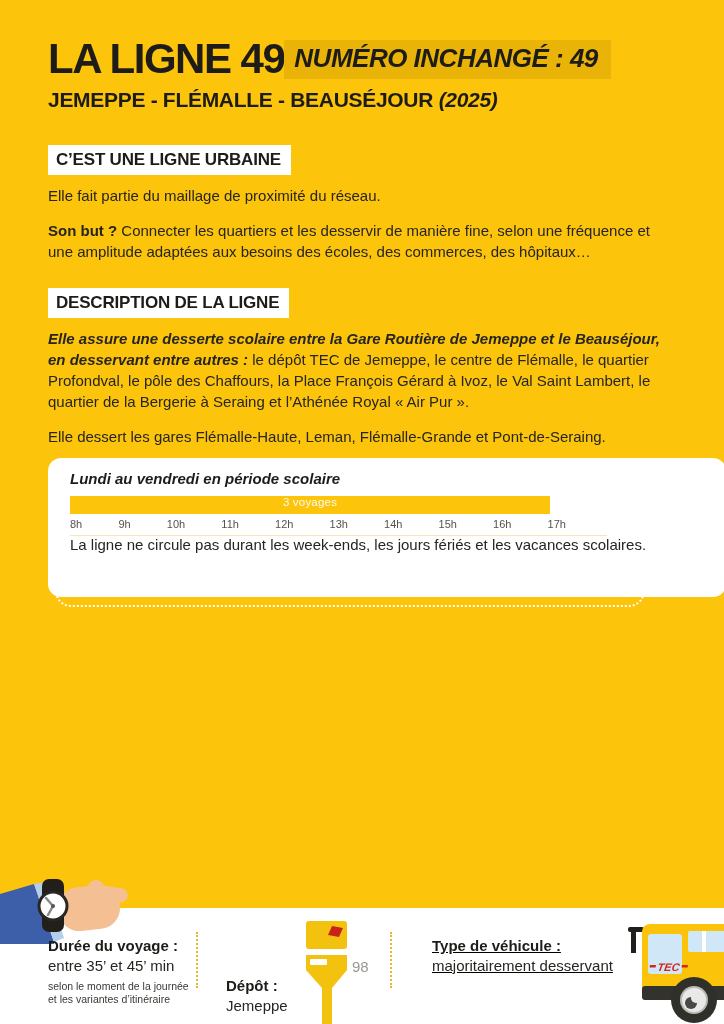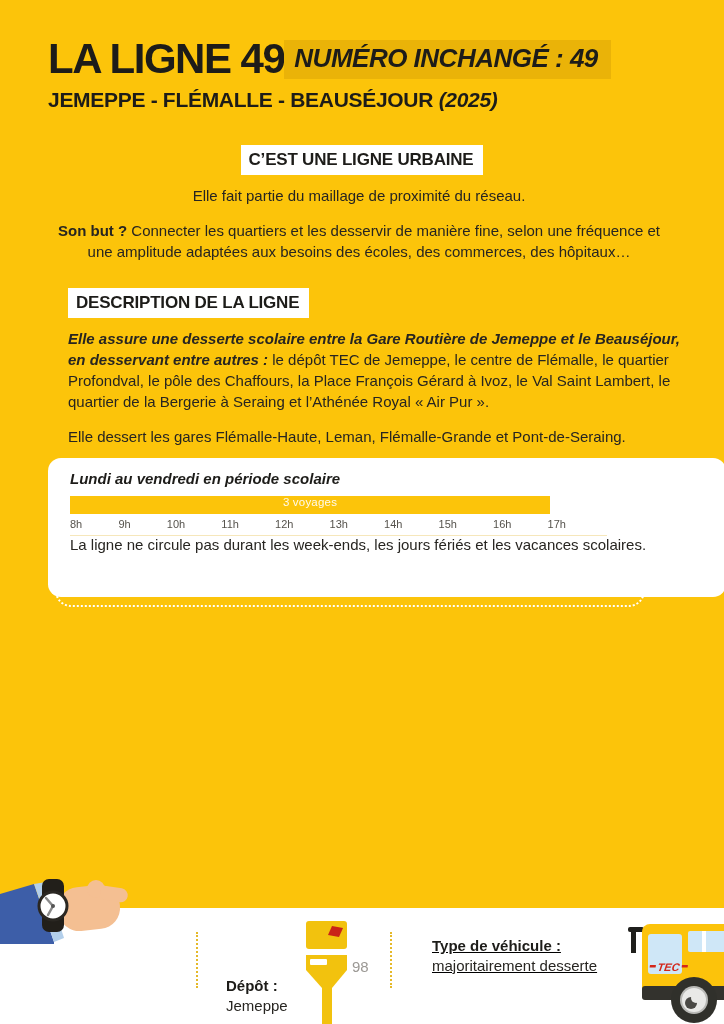--- a/index.html
+++ b/index.html
@@ -13,21 +13,21 @@
   .page-title{margin:0;font-size:42px;line-height:46px;font-weight:bold;letter-spacing:-1.5px;color:#1d1c19;white-space:nowrap;}
   .title-badge{background:#eab308;color:#1d1c19;font-weight:bold;font-style:italic;font-size:26px;line-height:26px;padding:5px 13px 8px 10px;white-space:nowrap;letter-spacing:-0.5px;}
   .subtitle{margin-top:6px;font-size:21px;font-weight:bold;color:#1d1c19;letter-spacing:-0.3px;}
   .subtitle .yr{font-style:italic;font-weight:bold;}
 
   
   .sec-badge{display:inline-block;background:#ffffff;color:#1d1c19;font-weight:bold;font-size:17px;line-height:17px;padding:6px 10px 7px 8px;letter-spacing:-0.2px;}
   .para{font-size:15px;line-height:21px;color:#272521;width:622px;}
   .b{font-weight:bold;}
   .bi{font-weight:bold;font-style:italic;}
-  .m-sec{margin-top:33px;text-align:center;}
+  .m-sec{margin-top:33px;}
   .m-p{margin-top:9px;}
   .m-pp{margin-top:14px;}
 
   
   .card-dots{position:absolute;left:55px;top:466px;width:586px;height:137px;border:2px dotted #ffffff;border-radius:16px;}
   .card{position:absolute;left:48px;top:458px;width:678px;height:139px;background:#ffffff;border-radius:13px;box-sizing:border-box;padding:12px 22px;}
   .card-title{font-size:15px;font-weight:bold;font-style:italic;color:#1d1c19;line-height:17px;}
   .freq-bar{margin-top:9px;width:480px;height:18px;background:#fcc40a;display:flex;justify-content:center;}
   .freq-bar span{font-size:11.5px;color:rgba(255,255,255,0.92);letter-spacing:0.2px;}
   .ticks{margin-top:4px;width:496px;display:flex;justify-content:space-between;align-items:flex-end;}
@@ -61,21 +61,21 @@
     </div>
 
     <div class="m-sec">
       <span class="sec-badge">C’EST UNE LIGNE URBAINE</span>
       <p class="para m-p" style="margin-bottom:0;margin-top:10px;">Elle fait partie du maillage de proximité du réseau.</p>
       <p class="para m-pp" style="margin-bottom:0;">
         <span class="b">Son but ?</span><span> Connecter les quartiers et les desservir de manière fine, selon une fréquence et une amplitude adaptées aux besoins des écoles, des commerces, des hôpitaux…</span>
       </p>
     </div>
 
-    <div style="margin-top:26px;margin-left:20px;">
+    <div style="margin-top:26px;">
       <span class="sec-badge">DESCRIPTION DE LA LIGNE</span>
       <p class="para" style="margin:10px 0 0 0;">
         <span class="bi">Elle assure une desserte scolaire entre la Gare Routière de Jemeppe et le Beauséjour, en desservant entre autres :</span><span> le dépôt TEC de Jemeppe, le centre de Flémalle, le quartier Profondval, le pôle des Chaffours, la Place François Gérard à Ivoz, le Val Saint Lambert, le quartier de la Bergerie à Seraing et l’Athénée Royal « Air Pur ».</span>
       </p>
       <p class="para m-pp" style="margin-bottom:0;">Elle dessert les gares Flémalle-Haute, Leman, Flémalle-Grande et Pont-de-Seraing.</p>
     </div>
 
     <div style="margin-top:24px;">
       <span class="sec-badge">PRINCIPALE MODIFICATION</span>
       <p class="para" style="margin:10px 0 0 0;">La ligne est prolongée jusqu’à la Gare Routière de Jemeppe.</p>
@@ -114,20 +114,26 @@
     <rect x="58" y="10" width="62" height="44" rx="21" fill="#f4bf92" transform="rotate(-6 89 32)"></rect>
     <circle cx="96" cy="13" r="9" fill="#f4bf92"></circle>
     <rect x="100" y="9" width="28" height="14" rx="7" fill="#f4bf92" transform="rotate(9 100 16)"></rect>
     <rect x="42" y="3" width="22" height="53" rx="7" fill="#221f1a"></rect>
     <circle cx="53" cy="30" r="14" fill="#ffffff" stroke="#2a2722" stroke-width="3"></circle>
     <line x1="53" y1="30" x2="46" y2="22" stroke="#8a8a8a" stroke-width="2.5" stroke-linecap="round"></line>
     <line x1="53" y1="30" x2="48" y2="39" stroke="#8a8a8a" stroke-width="2.5" stroke-linecap="round"></line>
     <circle cx="53" cy="30" r="2" fill="#555"></circle>
   </svg>
 
+  <div class="f-col" style="left:48px;top:936px;">
+    <div class="f-label">Durée du voyage :</div>
+    <div class="f-value">entre 35’ et 45’ min</div>
+    <div class="f-small" style="margin-top:4px;">selon le moment de la journée</div>
+    <div class="f-small">et les variantes d’itinéraire</div>
+  </div>
 
   <div class="f-divider" style="left:196px;top:932px;"></div>
 
   <div class="f-col" style="left:226px;top:936px;margin-top:40px;">
     <div class="f-label">Dépôt :</div>
     <div class="f-value">Jemeppe</div>
   </div>
 
   <svg class="art" style="left:305px;top:920px;" width="44" height="104" viewBox="0 0 44 104">
     <rect x="1" y="1" width="41" height="28" rx="3" fill="#f2c20e"></rect>
@@ -136,21 +142,21 @@
     <rect x="17" y="66" width="10" height="38" fill="#f2c20e"></rect>
     <rect x="5" y="39" width="17" height="6" rx="1" fill="#ffffff"></rect>
   </svg>
 
   <div class="page-num">98</div>
 
   <div class="f-divider" style="left:390px;top:932px;"></div>
 
   <div class="f-col" style="left:432px;top:936px;text-decoration:underline;">
     <div class="f-label">Type de véhicule :</div>
-    <div class="f-value">majoritairement desserte</div>
+    <div class="f-value">majoritairement desservant</div>
   </div>
 
   <svg class="art" style="left:628px;top:922px;" width="96" height="102" viewBox="0 0 96 102">
     <rect x="0" y="5" width="16" height="5" rx="2" fill="#1f1f1c"></rect>
     <rect x="3" y="5" width="5" height="26" fill="#1f1f1c"></rect>
     <rect x="14" y="2" width="90" height="76" rx="8" fill="#fcc30b"></rect>
     <rect x="14" y="64" width="90" height="14" rx="3" fill="#33322d"></rect>
     <rect x="20" y="12" width="34" height="40" rx="3" fill="#cfe7f7"></rect>
     <rect x="60" y="9" width="40" height="21" rx="2" fill="#cfe7f7"></rect>
     <rect x="74" y="9" width="4" height="21" fill="#ffffff"></rect>

